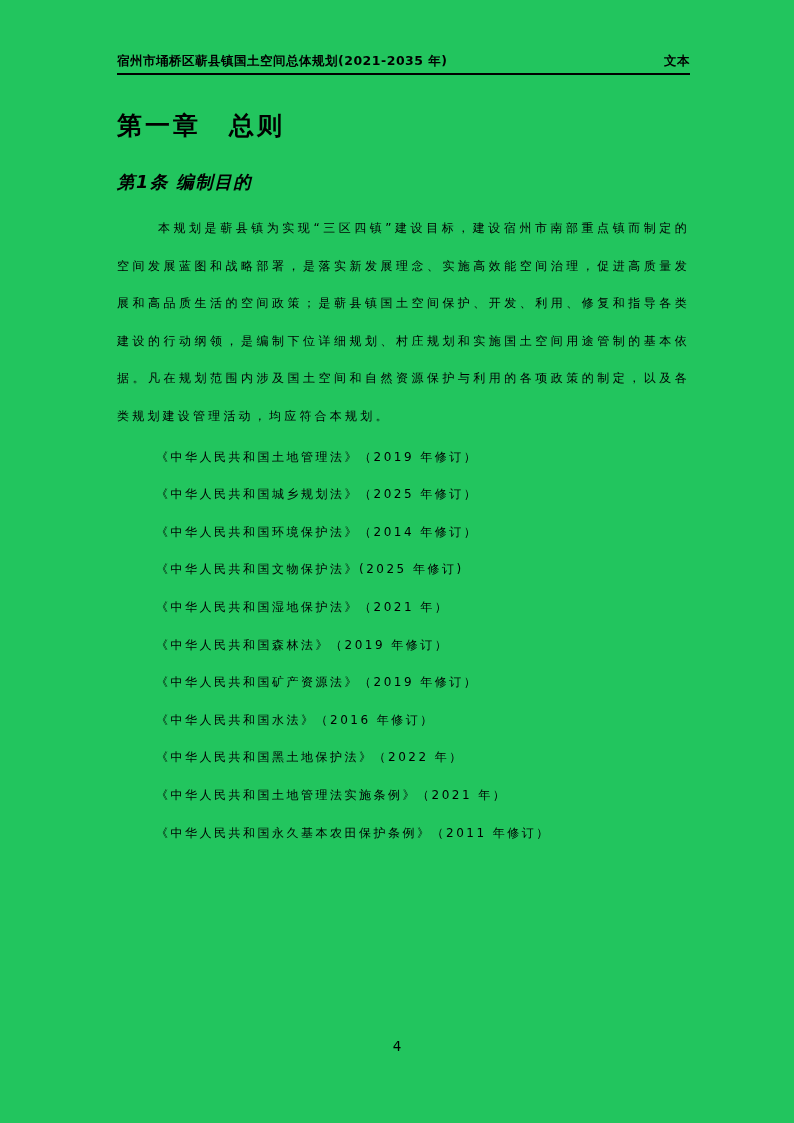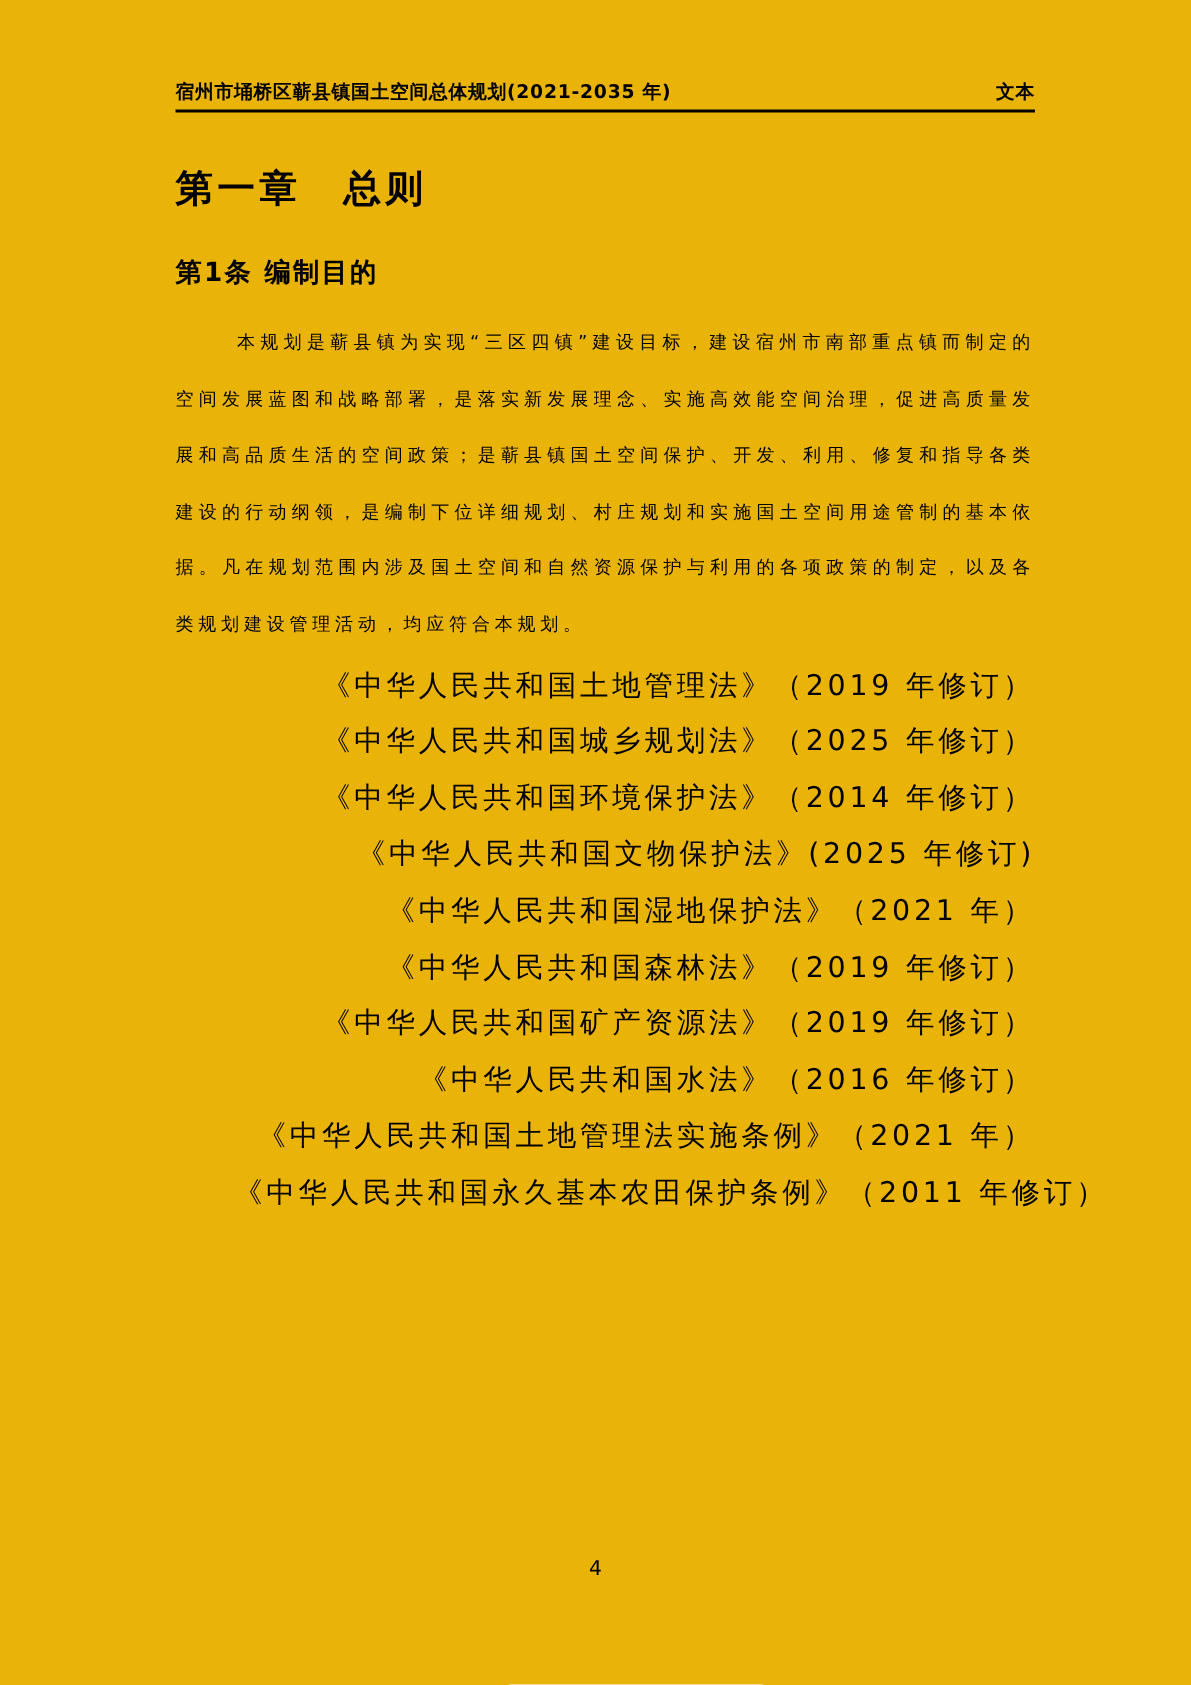--- a/index.html
+++ b/index.html
@@ -10,21 +10,21 @@
   body {
     width: 794px;
     height: 1123px;
     font-family: "DejaVu Sans", sans-serif;
     color: #000000;
   }
   .sheet {
     position: relative;
     width: 794px;
     height: 1123px;
-    background: #eab308;
+    background: #22c55e;
     overflow: hidden;
   }
   .content {
     margin-left: 117px;
     width: 573px;
   }
   .doc-header {
     padding-top: 53px;
     padding-bottom: 3px;
     border-bottom: 2px solid #000000;
@@ -42,20 +42,21 @@
     font-weight: bold;
     letter-spacing: 3px;
     line-height: 36px;
   }
   .article-heading {
     margin: 0;
     font-size: 17.5px;
     font-weight: bold;
     line-height: 24px;
     letter-spacing: 1.5px;
+    font-style: italic;
   }
   .h-a1 { margin-top: 26px; }
   .h-a2 { margin-top: 7px; }
   .body-para {
     margin: 16px 0 0 0;
     font-size: 12px;
     line-height: 37.6px;
     letter-spacing: 3.2px;
     text-align: justify;
     text-indent: 41px;
@@ -65,26 +66,25 @@
     margin: 22px 0 0 0;
     font-size: 16.5px;
     font-weight: bold;
     letter-spacing: 2px;
     line-height: 37.6px;
     text-indent: 39px;
   }
   .law-list { margin-top: 3px; }
   .law-item {
     margin: 0;
-    font-size: 19px;
+    font-size: 12px;
     line-height: 37.6px;
     letter-spacing: 2.5px;
     text-indent: 39px;
     white-space: nowrap;
-    text-align: right;
   }
   .page-number {
     position: absolute;
     left: 0;
     right: 0;
     top: 1038px;
     text-align: center;
     font-size: 13.5px;
   }
 </style>
@@ -109,20 +109,21 @@
 
     <div class="law-list">
       <p class="law-item">《中华人民共和国土地管理法》（2019 年修订）</p>
       <p class="law-item">《中华人民共和国城乡规划法》（2025 年修订）</p>
       <p class="law-item">《中华人民共和国环境保护法》（2014 年修订）</p>
       <p class="law-item">《中华人民共和国文物保护法》(2025 年修订)</p>
       <p class="law-item">《中华人民共和国湿地保护法》（2021 年）</p>
       <p class="law-item">《中华人民共和国森林法》（2019 年修订）</p>
       <p class="law-item">《中华人民共和国矿产资源法》（2019 年修订）</p>
       <p class="law-item">《中华人民共和国水法》（2016 年修订）</p>
+      <p class="law-item">《中华人民共和国黑土地保护法》（2022 年）</p>
       <p class="law-item">《中华人民共和国土地管理法实施条例》（2021 年）</p>
       <p class="law-item">《中华人民共和国永久基本农田保护条例》（2011 年修订）</p>
     </div>
 
   </div>
 
   <div class="page-number">4</div>
 </div>
 
 </body></html>

